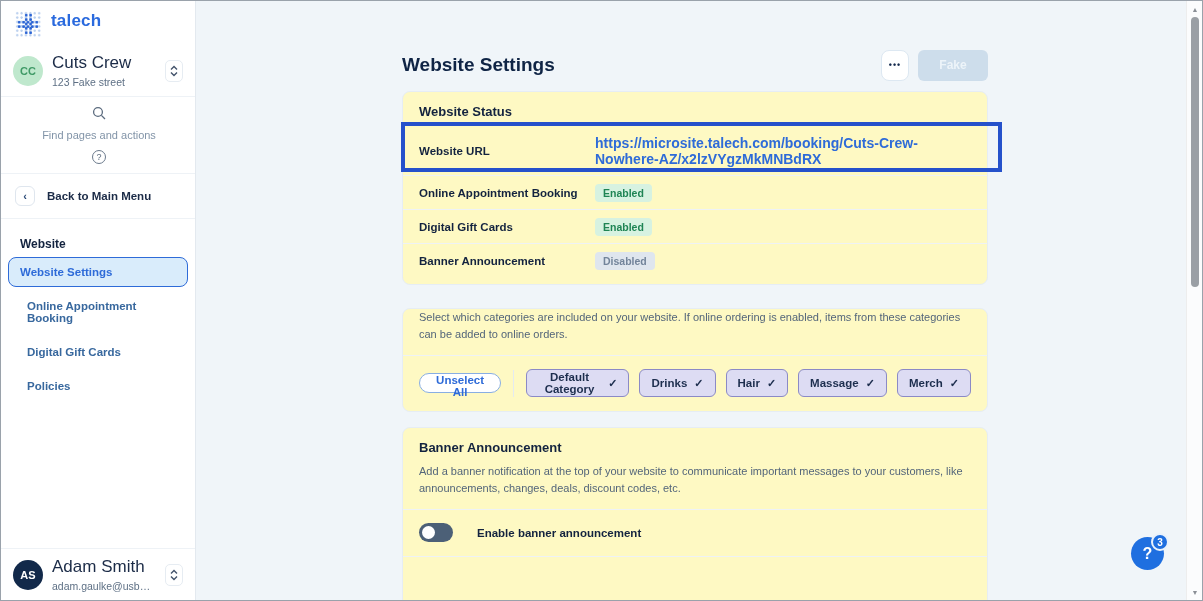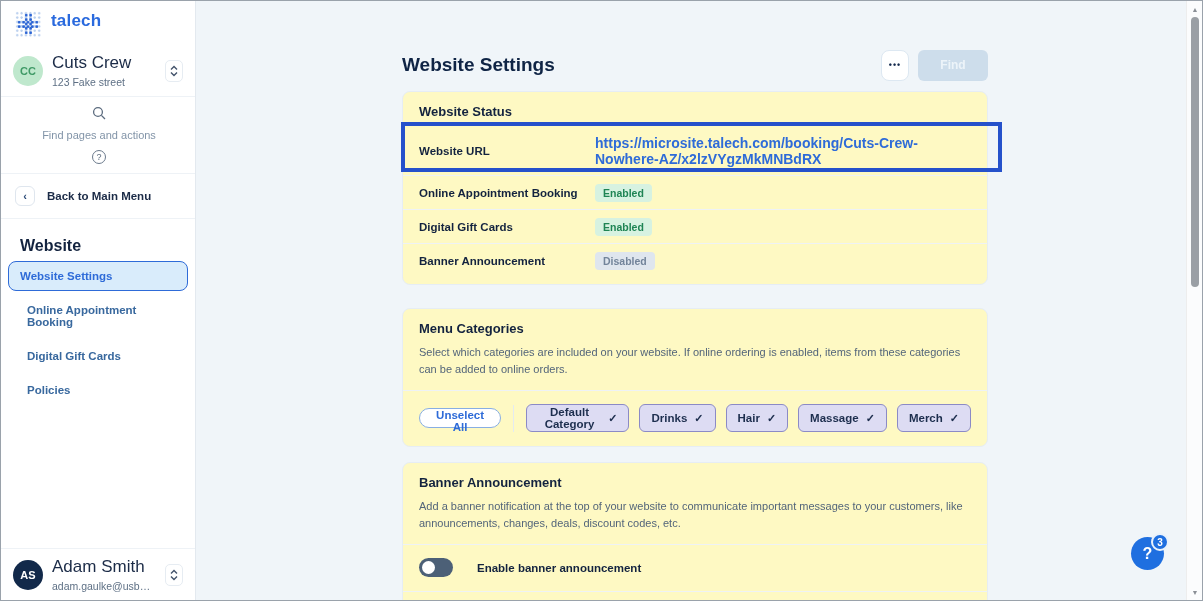--- a/index.html
+++ b/index.html
@@ -39,21 +39,21 @@
     display:flex; align-items:center; justify-content:center; background:#fff; flex:0 0 auto; }
   .sb-divider { height:1px; background:#eef2f6; }
   .search-row { display:flex; align-items:center; gap:9px; padding:9px 14px 9px 16px;flex-direction:column; }
   .search-ph { flex:1; font-size:11px; color:#8294a8; }
   .qmark { width:14px; height:14px; border:1px solid #6b7a8c; border-radius:50%;
     font-size:9px; color:#5b6b7e; display:flex; align-items:center; justify-content:center; }
   .back-row { display:flex; align-items:center; gap:12px; padding:12px 14px; }
   .back-btn { width:20px; height:20px; border:1px solid #dfe6ee; border-radius:6px; background:#fff;
     display:flex; align-items:center; justify-content:center; color:#2a4a77; font-size:11px; font-weight:bold; }
   .back-label { font-size:11.5px; font-weight:bold; color:#1b2b47; }
-  .section-title { font-size:16px; font-weight:bold; color:#13233f; padding:18px 19px 4px 19px; }
+  .section-title { font-size:12px; font-weight:bold; color:#13233f; padding:18px 19px 4px 19px; }
   .nav-item { font-size:11.5px; font-weight:bold; color:#38689e; padding:9px 19px; margin:2px 7px; border-radius:8px; }
   .nav-item.selected { color:#2e6bd8; background:#d9ecfb; border:1.5px solid #2e6bd8; padding:8px 11px; }
   .sb-spacer { flex:1 1 auto; }
   
   .main { position:absolute; left:195px; right:16px; top:0; bottom:0; overflow:hidden; }
   .content { width:586px; margin-left:206px; padding-top:48px; }
   .title-row { display:flex; align-items:center; justify-content:space-between; height:32px; }
   .page-title { font-size:19px; font-weight:bold; color:#0f2445; }
   .title-actions { display:flex; align-items:center; gap:9px; }
   .more-btn { width:28px; height:31px; background:#fff; border:1px solid #dde8f2; border-radius:8px;
@@ -162,21 +162,21 @@
     </div>
   </div>
 </div>
 
 <div class="main">
   <div class="content">
     <div class="title-row">
       <div class="page-title">Website Settings</div>
       <div class="title-actions">
         <button class="more-btn">•••</button>
-        <button class="save-btn" disabled="">Find</button>
+        <button class="save-btn" disabled="">Fake</button>
       </div>
     </div>
 
     <div class="card card1">
       <div class="card-heading">Website Status</div>
       <div class="url-row">
         <div class="row-label">Website URL</div>
         <a href="#" class="url-link">https://microsite.talech.com/booking/Cuts-Crew-Nowhere-AZ/x2lzVYgzMkMNBdRX</a>
       </div>
       <div class="status-row">
@@ -188,21 +188,20 @@
         <div class="badge enabled">Enabled</div>
       </div>
       <div class="status-row">
         <div class="row-label">Banner Announcement</div>
         <div class="badge disabled">Disabled</div>
       </div>
       <div class="card-bottom-pad"></div>
     </div>
 
     <div class="card card2">
-      <div class="card-heading">Menu Categories</div>
       <div class="card-desc">Select which categories are included on your website. If online ordering is enabled, items from these categories can be added to online orders.</div>
       <div class="hr"></div>
       <div class="chips-row">
         <button class="unselect-btn">Unselect All</button>
         <div class="vdiv"></div>
         <button class="chip">
           <span>Default Category</span>
           <span class="chk">✓</span>
         </button>
         <button class="chip">

